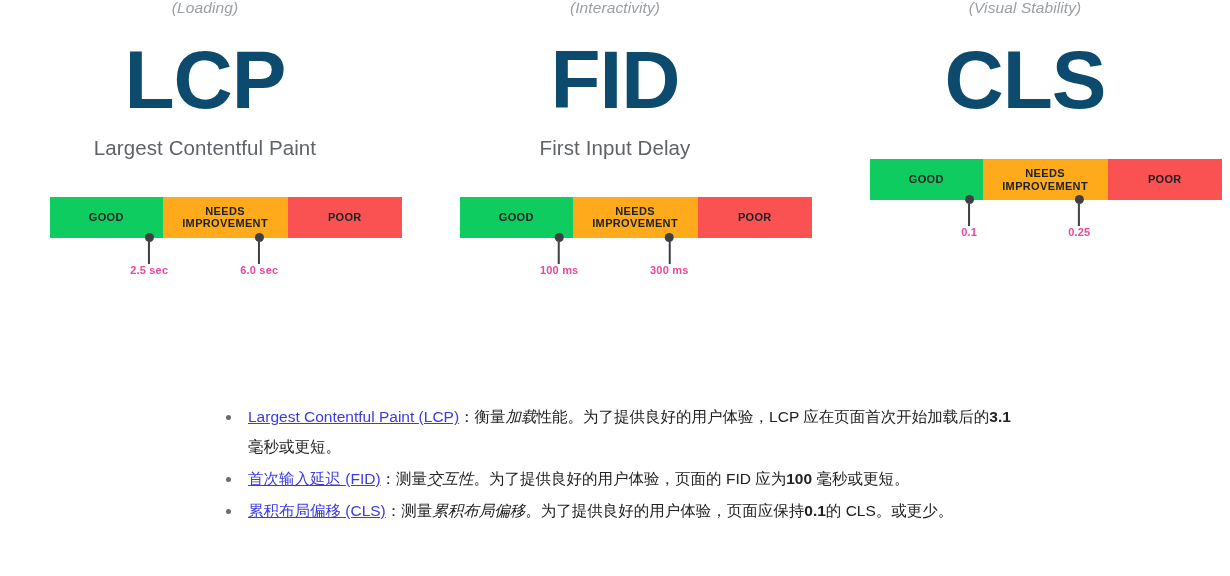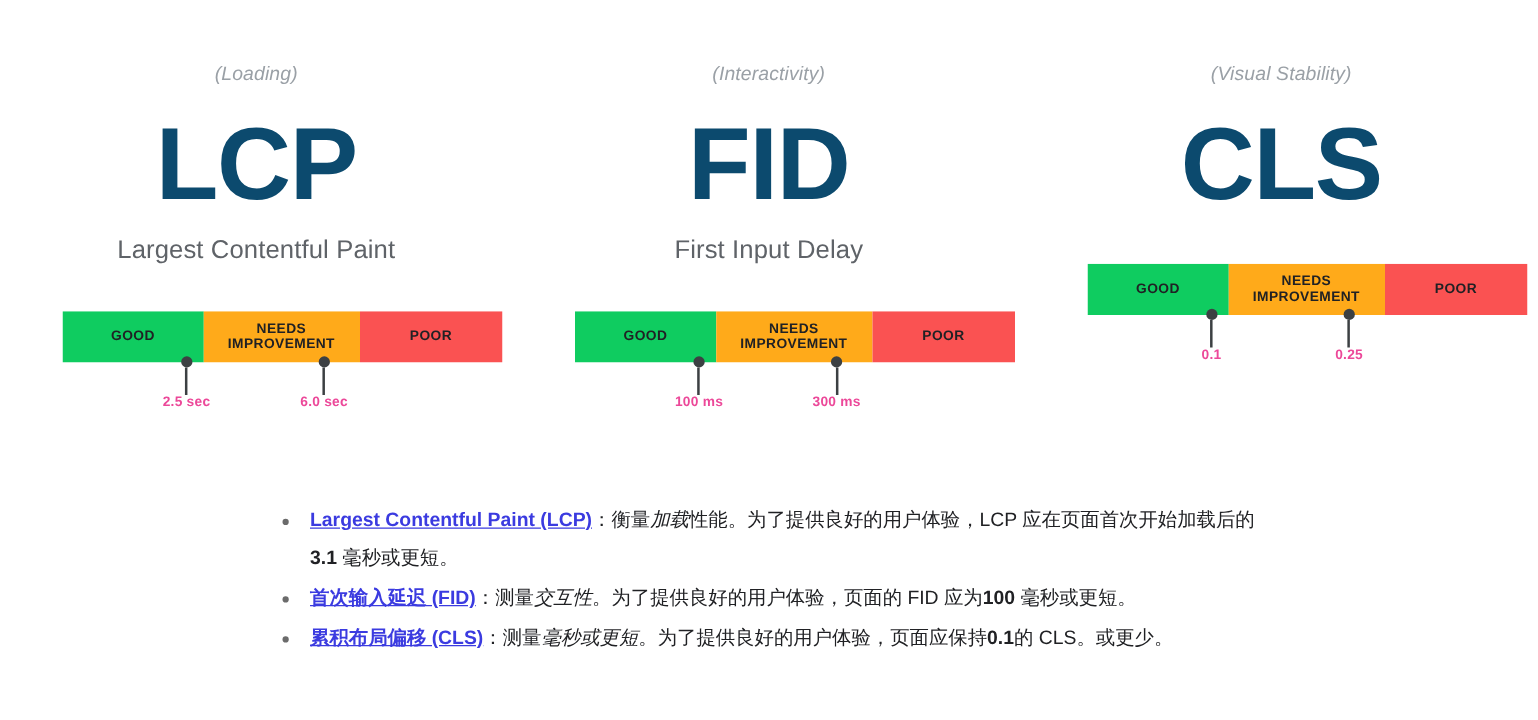--- a/index.html
+++ b/index.html
@@ -13,21 +13,20 @@
     height: 576px;
     font-family: "Liberation Sans", sans-serif;
     overflow: hidden;
     position: relative;
   }
 
   
   .metrics-row {
     display: flex;
     width: 1230px;
-    padding-top: 52px;
   }
   .metric-panel {
     width: 410px;
     display: flex;
     flex-direction: column;
     align-items: center;
   }
 
   .category-label {
     font-size: 15.5px;
@@ -143,21 +142,20 @@
     top: 13px;
     width: 5px;
     height: 5px;
     border-radius: 50%;
     background: #6b6b6b;
   }
   .note-link {
     color: #3b3be0;
     text-decoration: underline;
     cursor: pointer;
-    font-weight: bold;
   }
   .em-italic { font-style: italic; }
   .note-strong { font-weight: 700; }
 </style>
 </head>
 <body>
 
 <div class="metrics-row">
 
   <div class="metric-panel">
@@ -237,15 +235,15 @@
 </div>
 
 <ul class="notes" style="list-style:none;margin:0;padding:0;">
   <li class="note-item">
     <a class="note-link">Largest Contentful Paint (LCP)</a><span>：衡量</span><span class="em-italic">加载</span><span>性能。为了提供良好的用户体验，LCP 应在页面首次开始加载后的</span><span class="note-strong">3.1</span><span> 毫秒或更短。</span>
   </li>
   <li class="note-item">
     <a class="note-link">首次输入延迟 (FID)</a><span>：测量</span><span class="em-italic">交互性</span><span>。为了提供良好的用户体验，页面的 FID 应为</span><span class="note-strong">100</span><span> 毫秒或更短。</span>
   </li>
   <li class="note-item">
-    <a class="note-link">累积布局偏移 (CLS)</a><span>：测量</span><span class="em-italic">毫秒或更短</span><span>。为了提供良好的用户体验，页面应保持</span><span class="note-strong">0.1</span><span>的 CLS。或更少。</span>
+    <a class="note-link">累积布局偏移 (CLS)</a><span>：测量</span><span class="em-italic">累积布局偏移</span><span>。为了提供良好的用户体验，页面应保持</span><span class="note-strong">0.1</span><span>的 CLS。或更少。</span>
   </li>
 </ul>
 
 </body></html>

